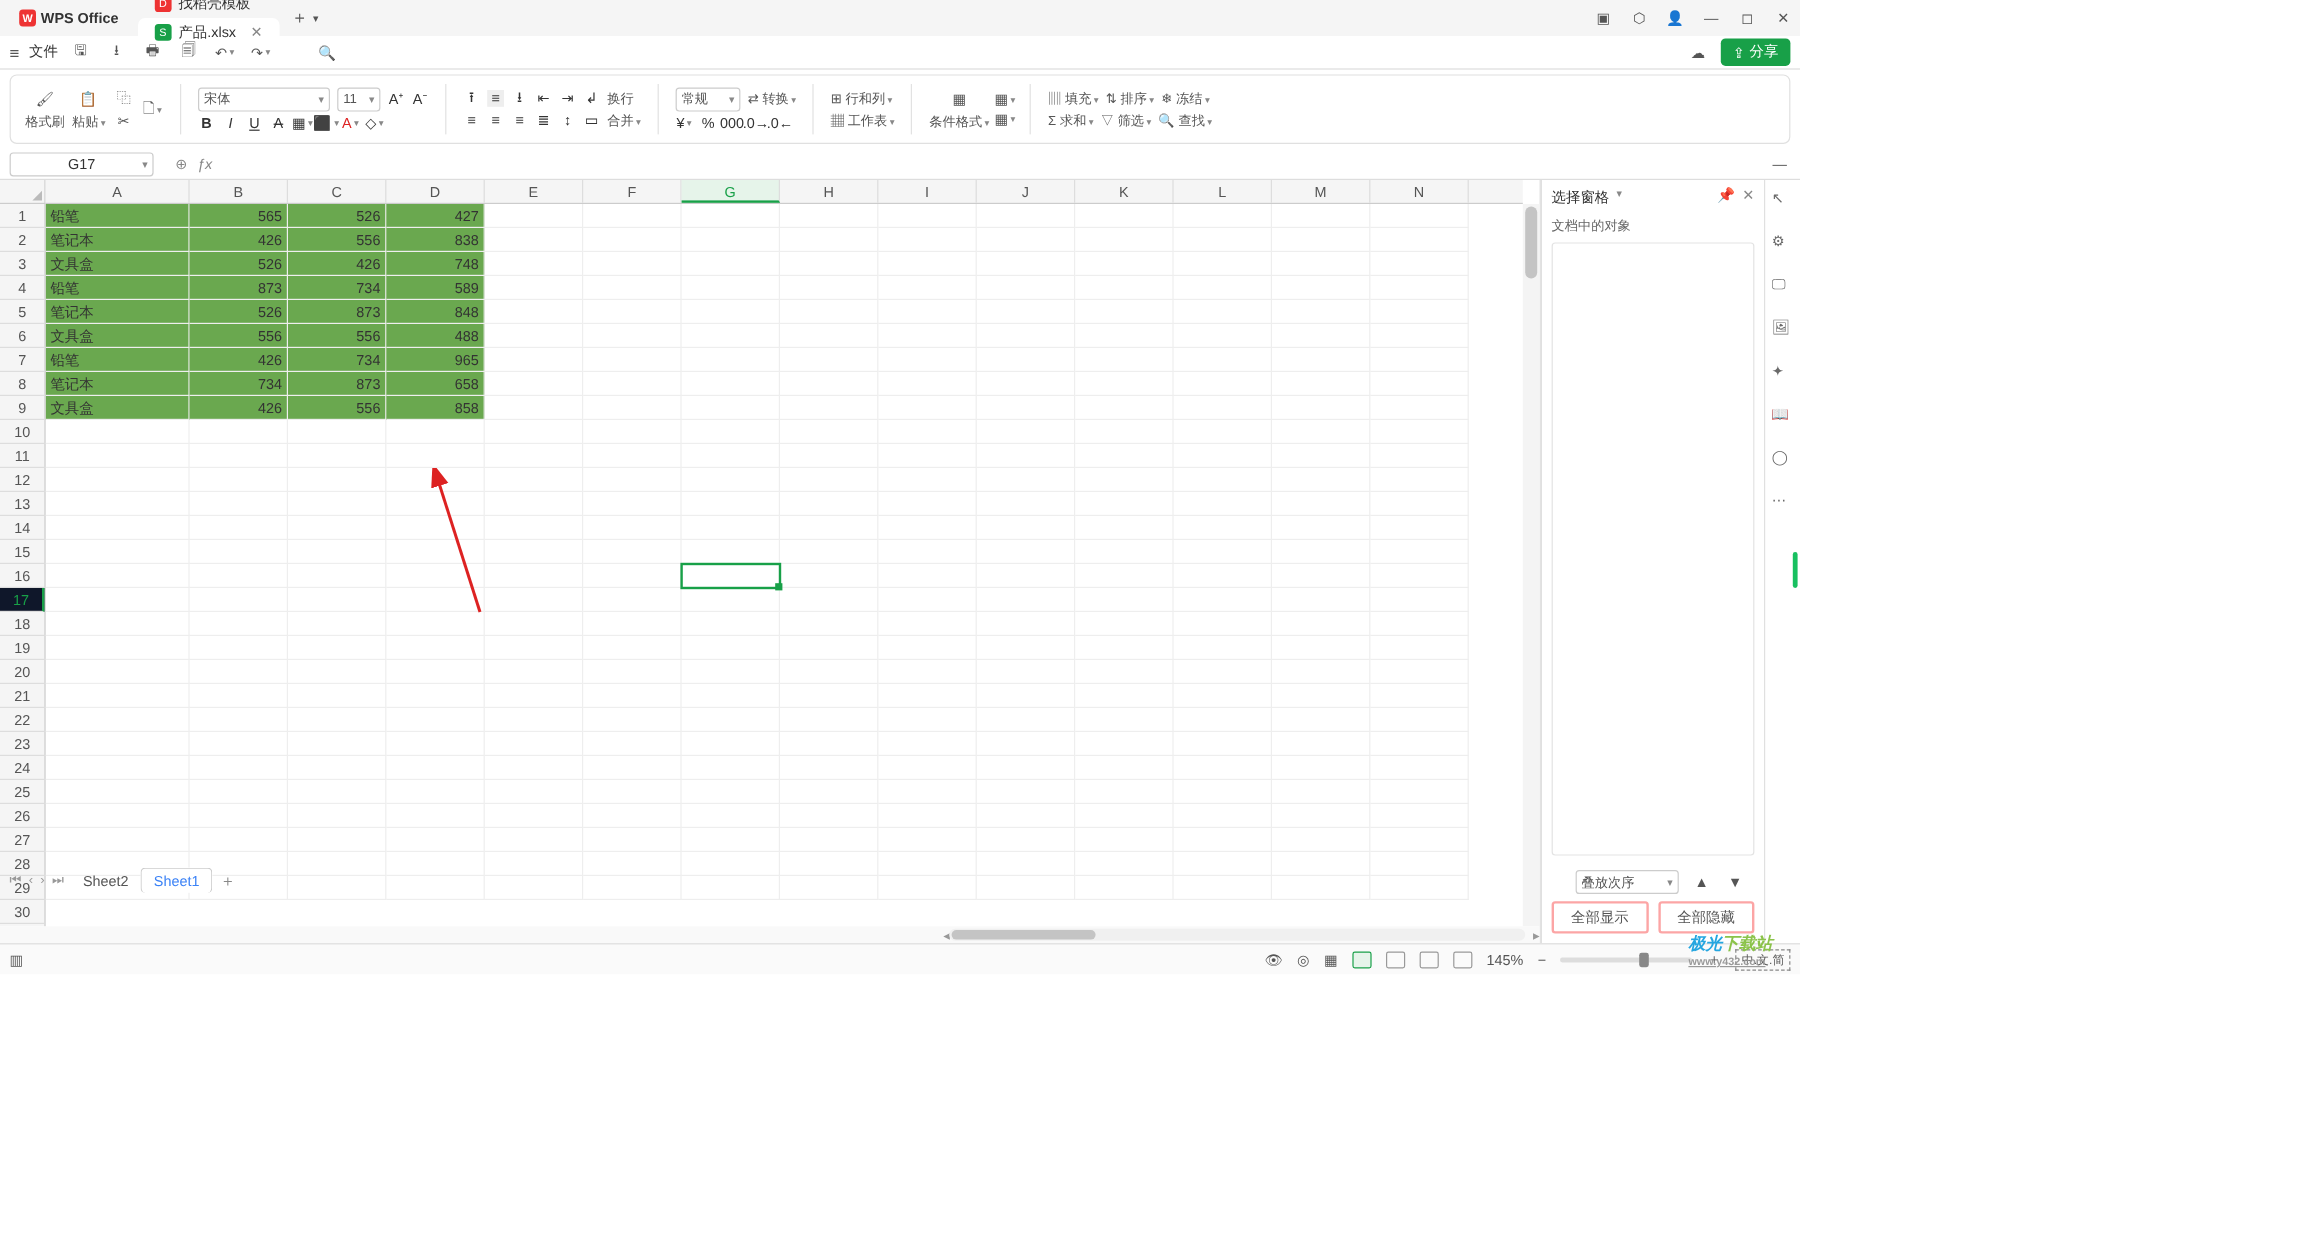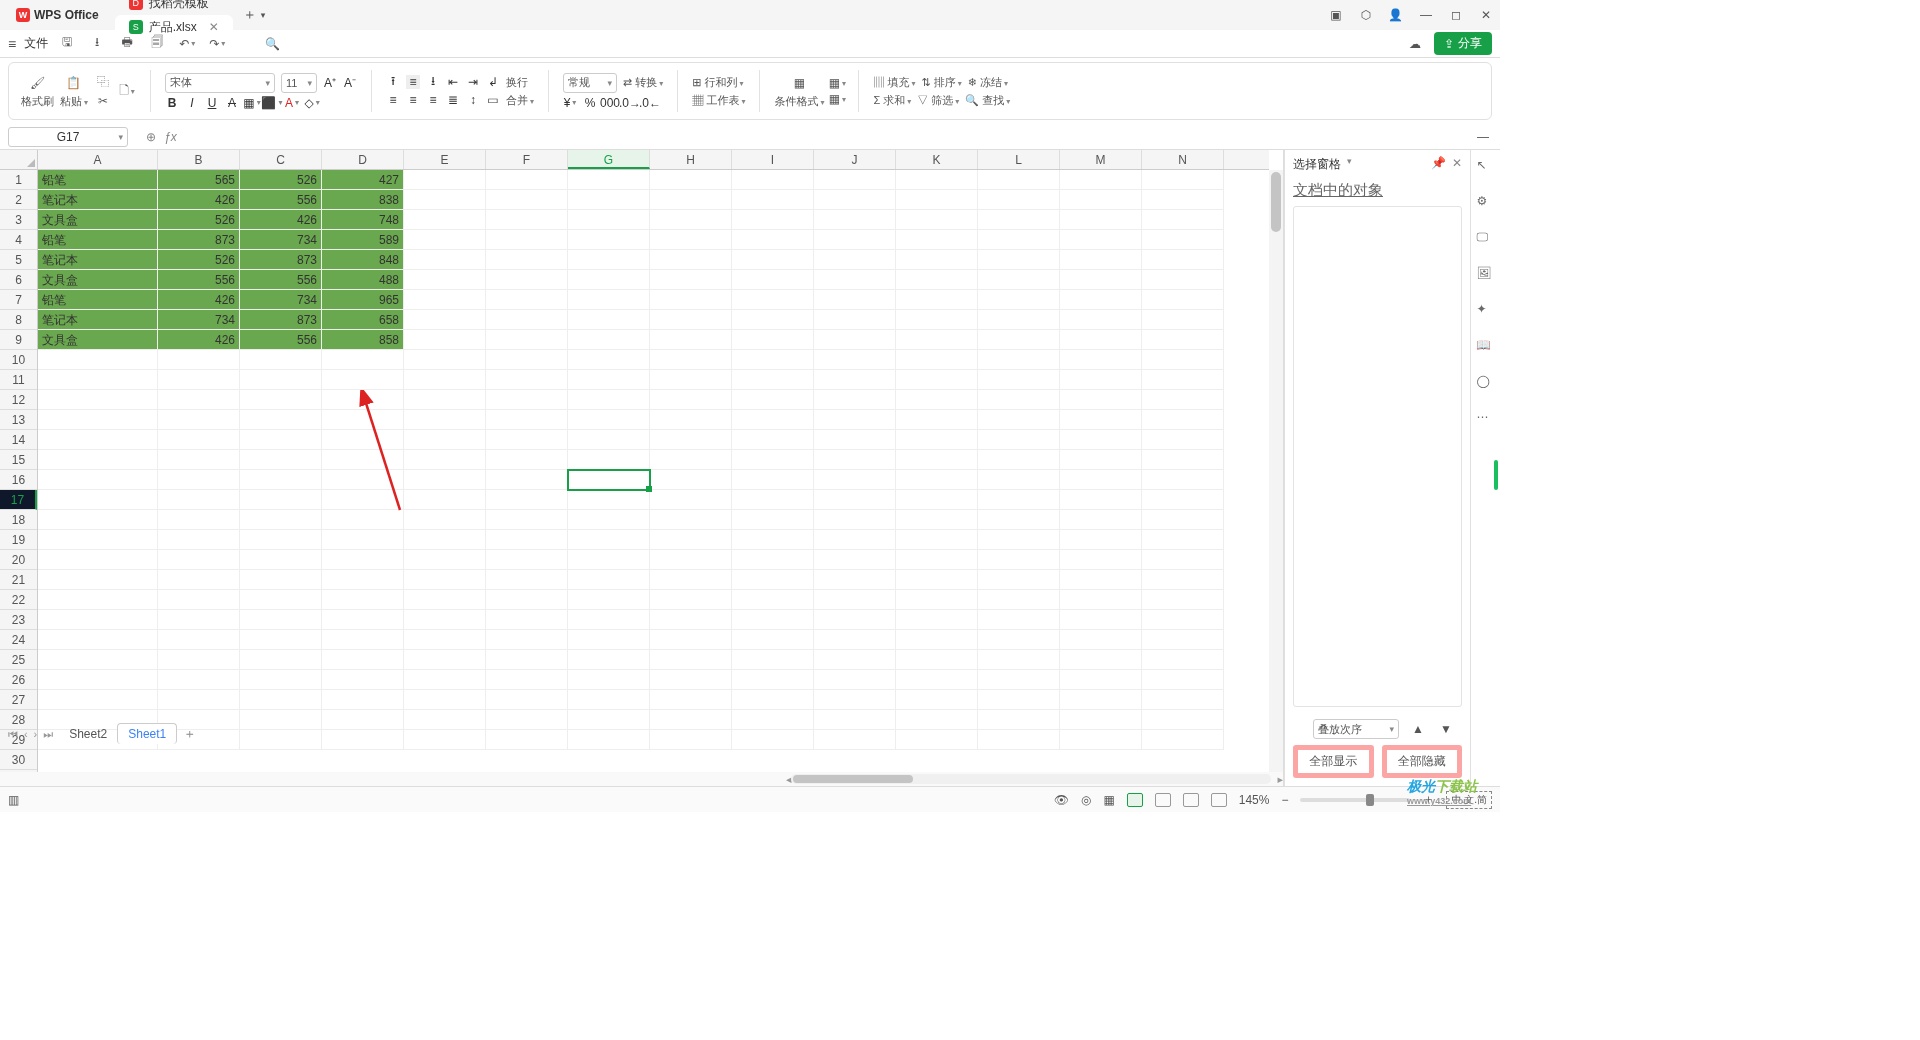--- a/index.html
+++ b/index.html
@@ -83,26 +83,26 @@
   #hscroll-row .spacer { flex:1; }
   #hscroll-row .hscroll { width:480px; height:10px; background:#f0f0f0; border-radius:5px; position:relative; margin-right:6px;}
   #hscroll-row .hscroll .thumb { position:absolute; left:2px; top:1px; bottom:1px; width:120px; background:#c4c4c4; border-radius:4px; }
 
   
   #rp-head { display:flex; padding:6px 8px; gap:6px; }
   #rp-head .ttl { font-weight:500; }
   #rp-head .dd { font-size:9px; color:#888; }
   #rp-head .pin { margin-left:auto; color:#888; }
   #rp-head .close { color:#888; }
-  #rp-sub { padding:2px 8px 6px; color:#666; font-size:15px;text-decoration:underline; }
+  #rp-sub { padding:2px 8px 6px; color:#666; font-size:11px; }
   #rp-list { flex:1; margin:0 8px 6px; border:1px solid #e3e3e3; border-radius:3px; background:#fff; }
   #rp-bottom { padding:6px 8px; display:flex; align-items:center; gap:10px;margin-left:20px; }
   #rp-bottom .combo { width:86px; }
   #rp-actions { display:flex; gap:8px; padding:0 8px 8px;}
-  #rp-actions .act { flex:1; border:5px solid #fca5a5; border-radius:3px; text-align:center; padding:3px 0; color:#555; }
+  #rp-actions .act { flex:1; border:2px solid #fca5a5; border-radius:3px; text-align:center; padding:3px 0; color:#555; }
 
   
   #sheet-tabs { position:absolute; left:8px; bottom:40px; height:24px; display:flex; align-items:center; gap:6px; }
   .stbtn { color:#999; font-size:11px; }
   .stab { padding:3px 10px; border-radius:4px; color:#555; }
   .stab.active { background:#fff; color:#3b82f6; font-weight:400; border:1px solid #ccc; border-bottom:none;}
   .addsheet { color:#888; font-size:13px; }
 
   
   #status { position:absolute; left:0; right:0; bottom:0; height:26px; border-top:1px solid #ddd; display:flex; align-items:center; padding:0 8px; gap:12px; color:#555; background:#fafafa;}

